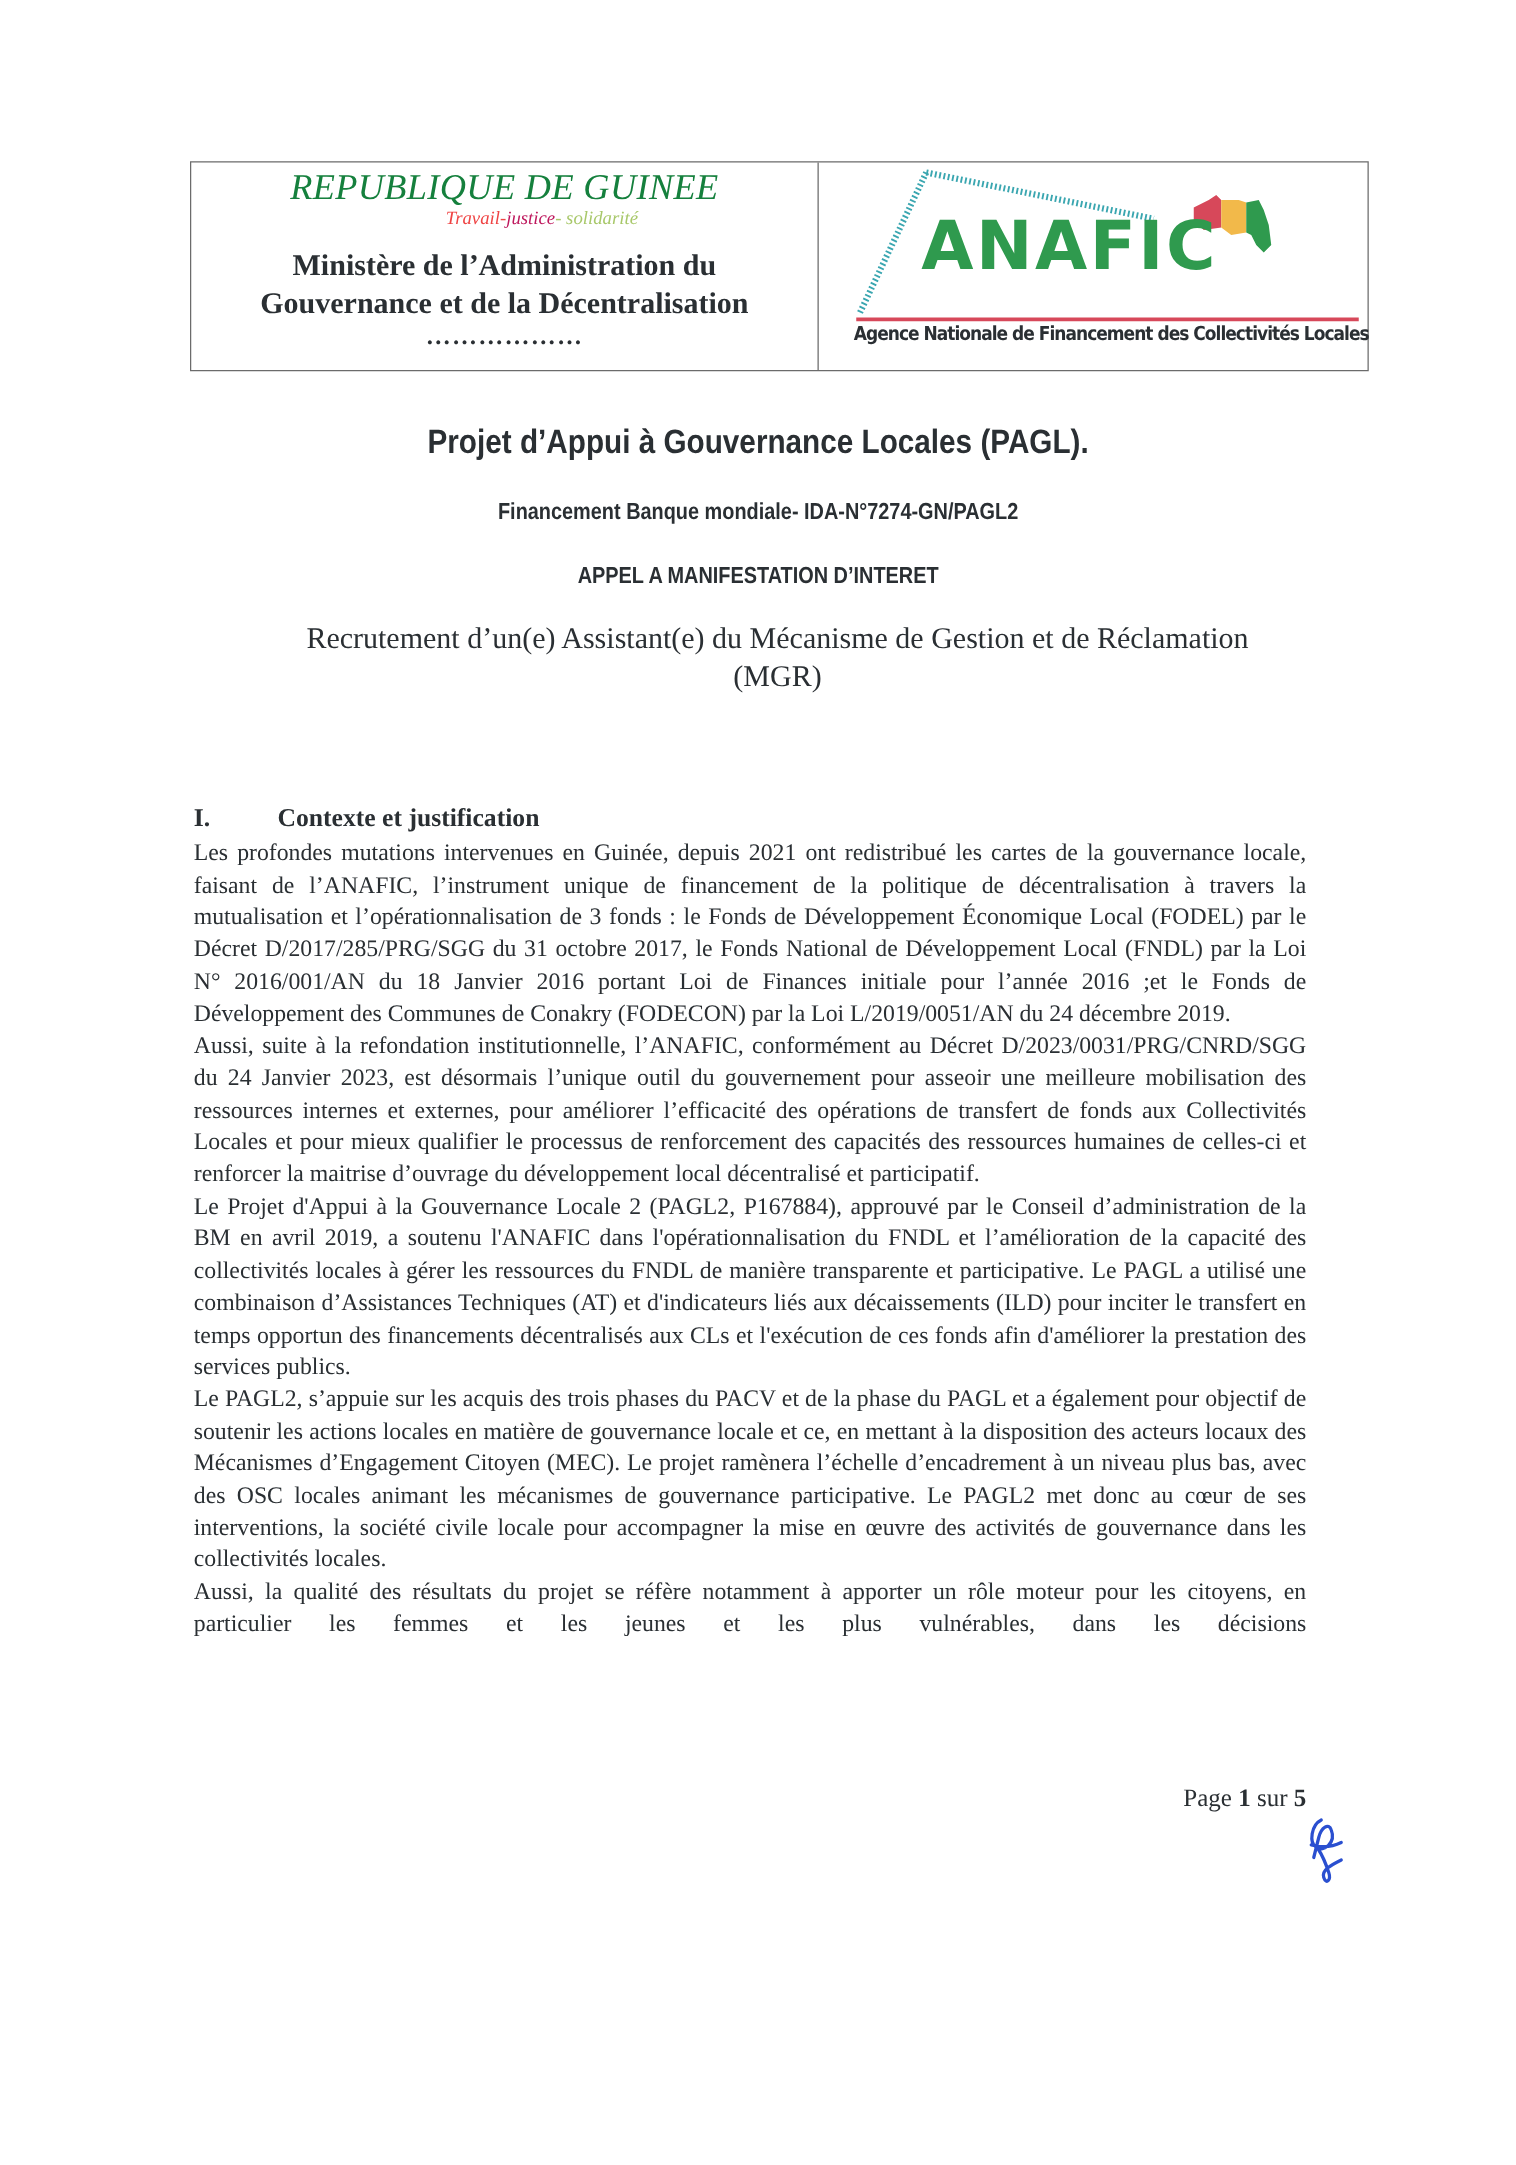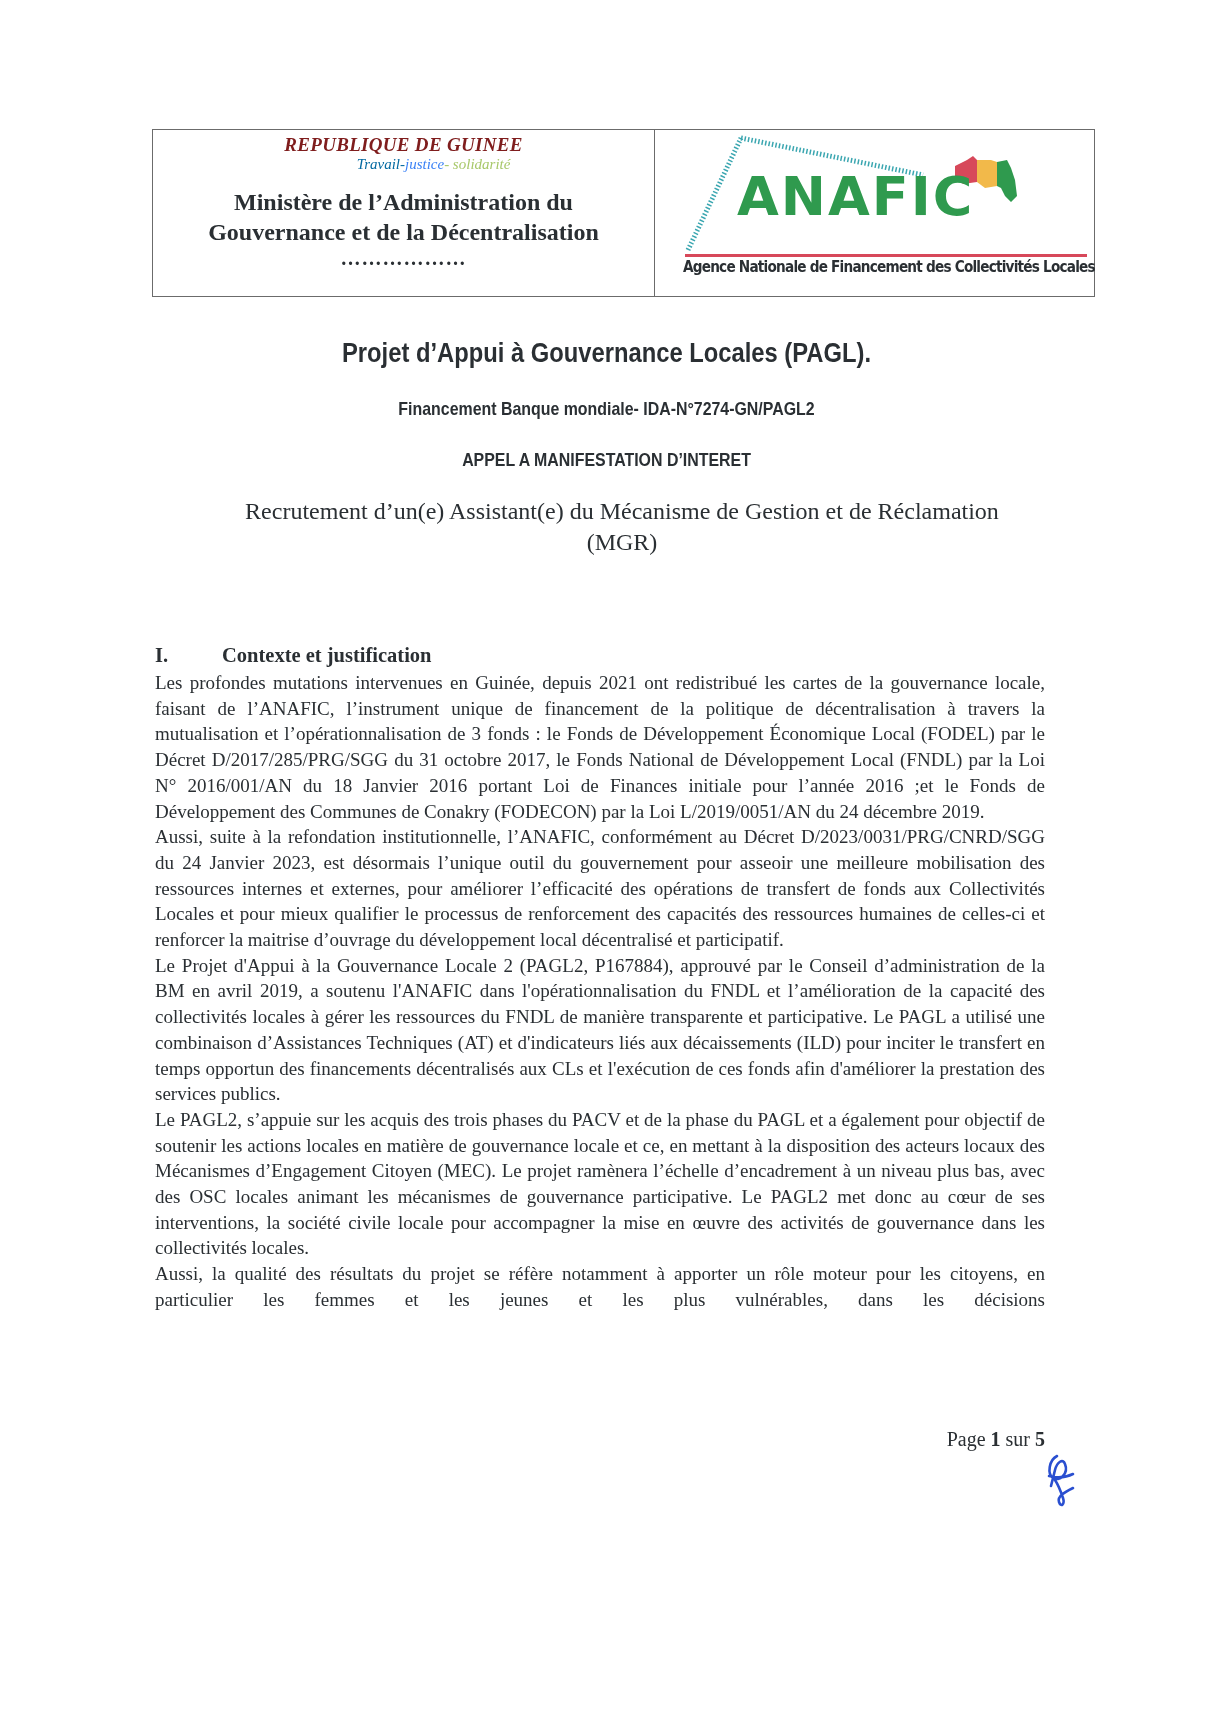--- a/index.html
+++ b/index.html
@@ -2,24 +2,24 @@
 <html><head>
 <meta charset="utf-8">
 <style>
   html, body { margin: 0; padding: 0; background: #ffffff; }
   body { width: 1213px; height: 1732px; position: relative; overflow: hidden; color: #2a2f33; }
   .page { position: absolute; left: 0; top: 0; width: 1213px; height: 1732px; }
 
   .header-box { position: absolute; left: 152px; top: 129px; width: 943px; height: 168px; border: 1.5px solid #6b6b6b; box-sizing: border-box; display: flex; }
   .header-left { width: 502px; border-right: 1.5px solid #6b6b6b; box-sizing: border-box; text-align: center; position: relative; }
   .header-right { flex: 1; position: relative; }
-  .rep-title { font-family: "Liberation Serif", serif; font-style: italic; font-weight: bold; font-size: 19px; margin-top: 4px; letter-spacing: 0.3px; color: #7f1d1d; }
+  .rep-title { font-family: "Liberation Serif", serif; font-style: italic; font-weight: normal; font-size: 29px; margin-top: 4px; letter-spacing: 0.3px; color: #15803d; }
   .motto { font-family: "Liberation Serif", serif; font-style: italic; font-size: 15px; margin-top: 0px; padding-left: 60px; }
-  .motto .m1 { color: #0369a1; }
-  .motto .m2 { color: #3b82f6; }
+  .motto .m1 { color: #ef4444; }
+  .motto .m2 { color: #be185d; }
   .motto .m3 { color: #a8c86a; text-align: right; }
   .ministry { font-family: "Liberation Serif", serif; font-weight: bold; font-size: 24px; line-height: 30px; margin-top: 14px; color: #2a2f33; }
   .dots { font-family: "Liberation Serif", serif; font-weight: bold; font-size: 20px; letter-spacing: 1px; margin-top: 0px; color: #2a2f33; }
 
   .logo-svg { position: absolute; left: 0; top: 0; }
   .logo-word { position: absolute; left: 82px; top: 40px; font-family: "DejaVu Sans", sans-serif; font-weight: bold; font-size: 54px; color: #2f9a4e; letter-spacing: 2px; line-height: 1; }
   .logo-rule { position: absolute; left: 30px; top: 124px; width: 402px; height: 3px; background: #d7485a; }
   .logo-sub { position: absolute; left: 28px; top: 128px; font-family: "DejaVu Sans", sans-serif; font-weight: bold; font-size: 15.5px; color: #2a2f33; letter-spacing: -0.9px; white-space: nowrap; transform: scaleX(0.88); transform-origin: left top; }
 
   .title-main { position: absolute; left: 0; width: 1213px; top: 338px; text-align: center; font-family: "Liberation Sans", sans-serif; font-weight: bold; font-size: 27px; transform: scaleX(0.88); color: #2a2f33; }

